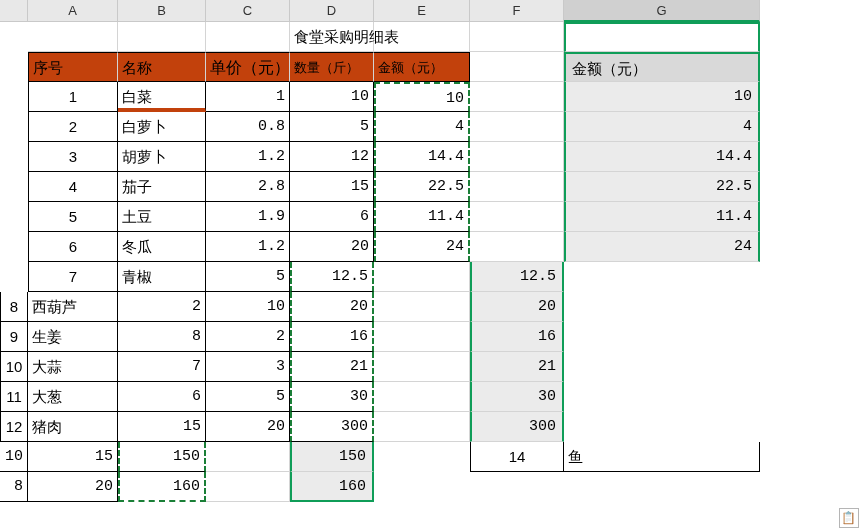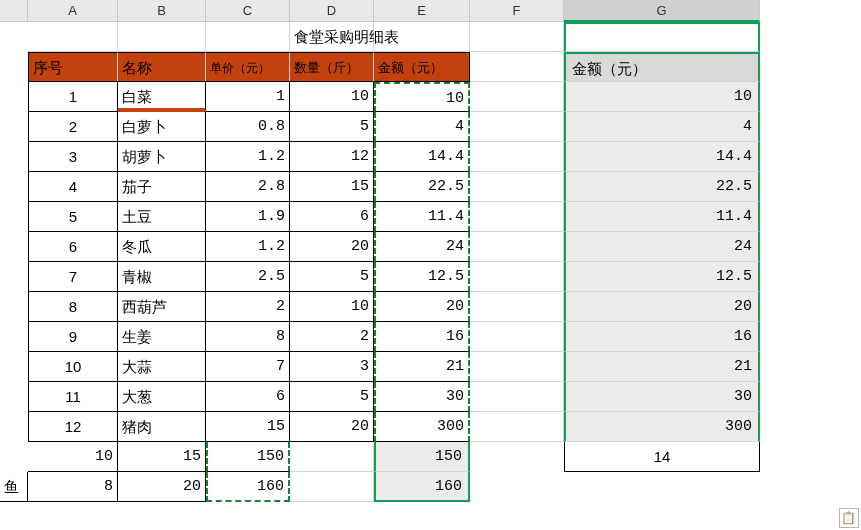--- a/index.html
+++ b/index.html
@@ -107,21 +107,21 @@
   <div class="cell"></div>
   <div class="cell"></div>
   <div class="cell txt-l" style="overflow:visible">食堂采购明细表</div>
   <div class="cell"></div>
   <div class="cell"></div>
   <div class="cell sel-fill" style="border-left:2px solid #0f9d58;border-right:2px solid #0f9d58;border-top:2px solid #0f9d58;background:#fff"></div>
 
   <div class="cell" style="border:none"></div>
   <div class="cell hdr b-top b-left b-bottom txt-l">序号</div>
   <div class="cell hdr b-top b-bottom txt-l">名称</div>
-  <div class="cell hdr b-top b-bottom txt-l" style="font-size:12px">单价（元）</div>
+  <div class="cell hdr b-top b-bottom txt-l" style="font-size:16px">单价（元）</div>
   <div class="cell hdr b-top b-bottom txt-l" style="font-size:13px">数量（斤）</div>
   <div class="cell hdr b-top b-right b-bottom txt-l" style="font-size:13px">金额（元）</div>
   <div class="cell"></div>
   <div class="cell g-header">金额（元）</div>
 
 <div class="cell" style="border:none"></div>
       <div class="cell b-left txt-c" style="border-bottom:1px solid #000;border-right:1px solid #000">1</div>
       <div class="cell txt-l" style="border-bottom:4px solid #c2410c;border-right:1px solid #000">白菜</div>
       <div class="cell txt-r mono" style="border-bottom:1px solid #000;border-right:1px solid #000">1</div>
       <div class="cell txt-r mono" style="border-bottom:1px solid #000;border-right:1px solid #000">10</div>
@@ -164,21 +164,20 @@
       <div class="cell b-left txt-c" style="border-bottom:1px solid #000;border-right:1px solid #000">6</div>
       <div class="cell txt-l" style="border-bottom:1px solid #000;border-right:1px solid #000">冬瓜</div>
       <div class="cell txt-r mono" style="border-bottom:1px solid #000;border-right:1px solid #000">1.2</div>
       <div class="cell txt-r mono" style="border-bottom:1px solid #000;border-right:1px solid #000">20</div>
       <div class="cell txt-r mono" style="border-bottom:1px solid #000;border-left:2px dashed #1a7f37;border-right:2px dashed #1a7f37;">24</div>
       <div class="cell "></div>
       <div class="cell g-cell mono">24</div>
       <div class="cell" style="border:none"></div>
       <div class="cell b-left txt-c" style="border-bottom:1px solid #000;border-right:1px solid #000">7</div>
       <div class="cell txt-l" style="border-bottom:1px solid #000;border-right:1px solid #000">青椒</div>
-      <div class="cell txt-r mono" style="border-bottom:1px solid #000;border-right:1px solid #000">2.5</div>
       <div class="cell txt-r mono" style="border-bottom:1px solid #000;border-right:1px solid #000">5</div>
       <div class="cell txt-r mono" style="border-bottom:1px solid #000;border-left:2px dashed #1a7f37;border-right:2px dashed #1a7f37;">12.5</div>
       <div class="cell "></div>
       <div class="cell g-cell mono">12.5</div>
       <div class="cell" style="border:none"></div>
       <div class="cell b-left txt-c" style="border-bottom:1px solid #000;border-right:1px solid #000">8</div>
       <div class="cell txt-l" style="border-bottom:1px solid #000;border-right:1px solid #000">西葫芦</div>
       <div class="cell txt-r mono" style="border-bottom:1px solid #000;border-right:1px solid #000">2</div>
       <div class="cell txt-r mono" style="border-bottom:1px solid #000;border-right:1px solid #000">10</div>
       <div class="cell txt-r mono" style="border-bottom:1px solid #000;border-left:2px dashed #1a7f37;border-right:2px dashed #1a7f37;">20</div>

